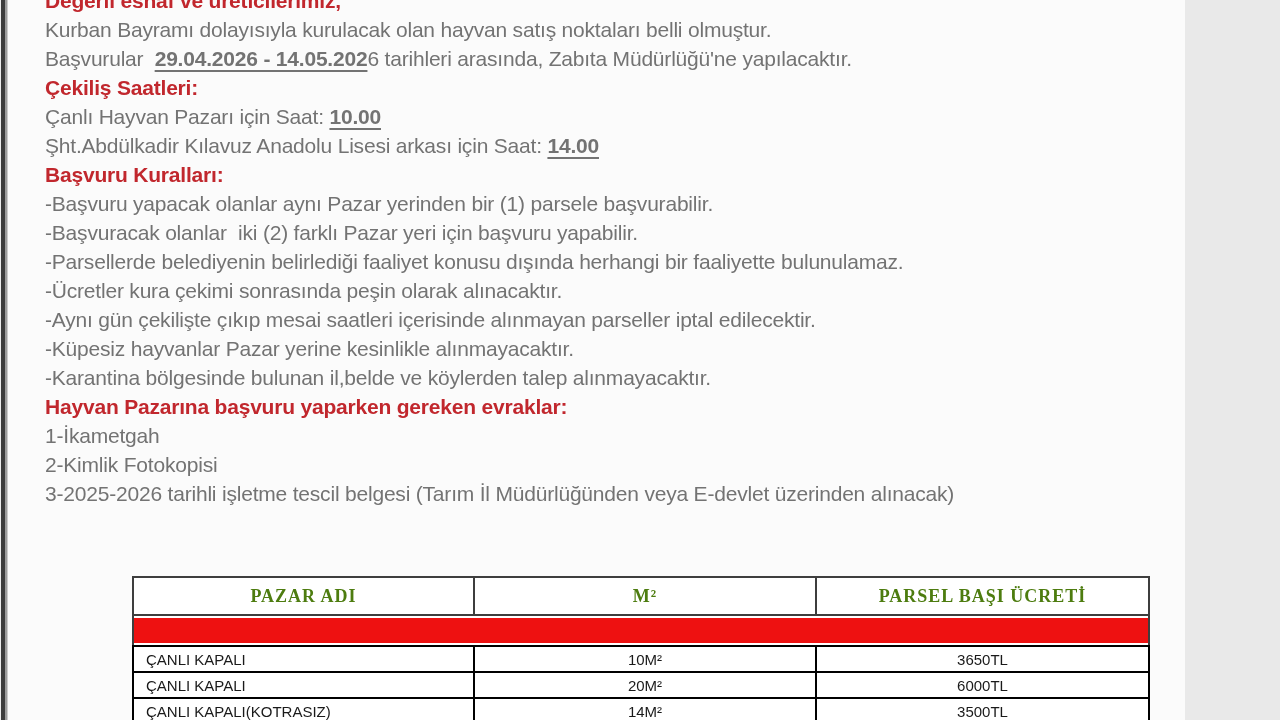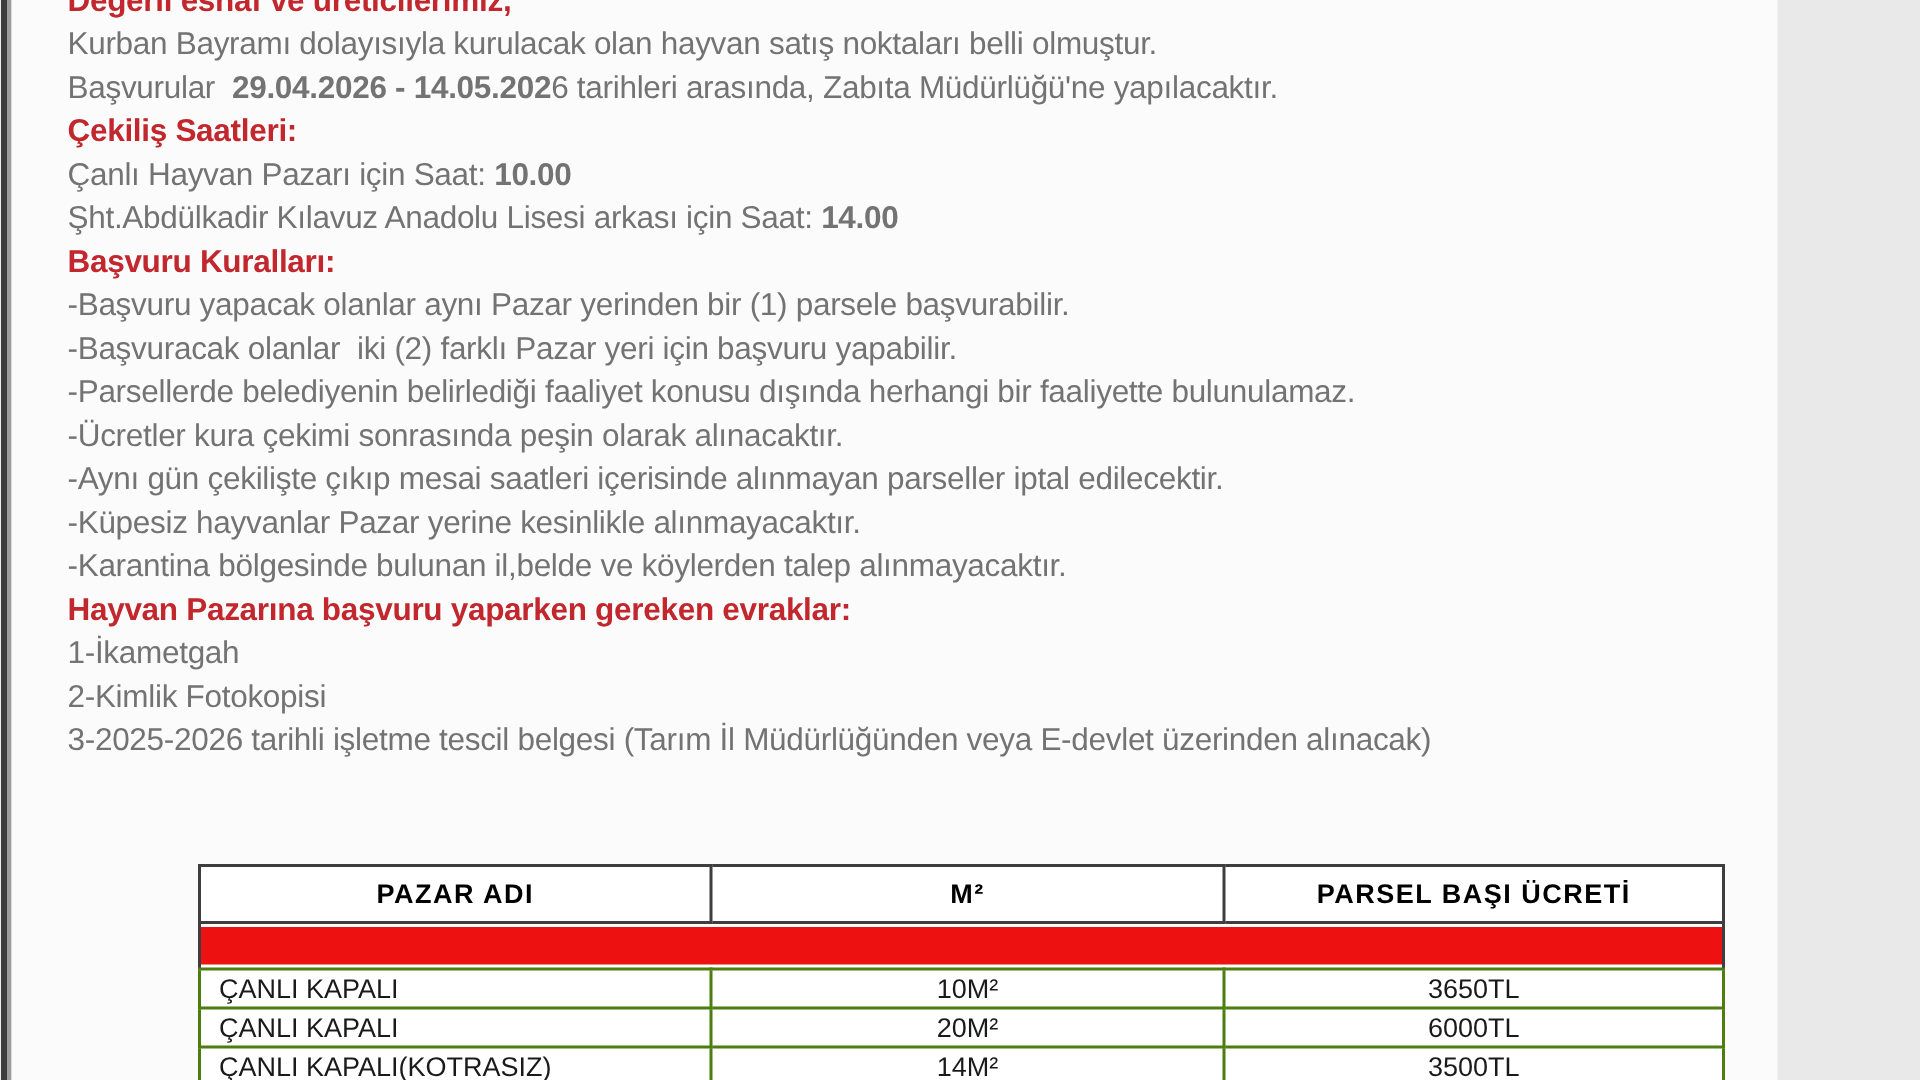--- a/index.html
+++ b/index.html
@@ -16,34 +16,34 @@
   }
   .doc{
     position:absolute;left:45px;top:-14px;width:1225px;
   }
   .line{
     font-size:21px;line-height:29px;color:#737373;white-space:pre;
     letter-spacing:-0.2px;
   }
   .line.heading{color:#c1272d;font-weight:bold;}
   .seg.bu{
-    font-weight:bold;
+    font-weight:bold;text-decoration:underline;
     text-decoration-thickness:2px;text-underline-offset:4px;
   }
   .price-table{
     position:absolute;left:132px;top:576px;width:1016px;
     border-collapse:collapse;table-layout:fixed;background:#ffffff;
   }
   .price-table th{
     height:36px;font-size:18px;font-weight:bold;letter-spacing:1px;
-    text-align:center;color:#000000;border:2px solid #3e3e3e;padding:0;
+    text-align:center;color:#4d7c0f;border:2px solid #3e3e3e;padding:0;font-family:Liberation Serif, serif;
   }
   .price-table td{
-    border:2px solid #4d7c0f;padding:0;height:24px;
-    font-size:18px;color:#1a1a1a;text-align:center;vertical-align:middle;
+    border:2px solid #000000;padding:0;height:24px;
+    font-size:15px;color:#1a1a1a;text-align:center;vertical-align:middle;
   }
   .price-table td.c0{text-align:left;padding-left:12px;}
   .price-table td.band{border-left:2px solid #3e3e3e;border-right:2px solid #3e3e3e;background:#ffffff;height:29px;}
   .band-fill{height:25px;margin:2px 0;background:#ee1111;}
 </style>
 </head>
 <body>
 
 <div class="page">
   <div class="scan-edge-left"></div>

